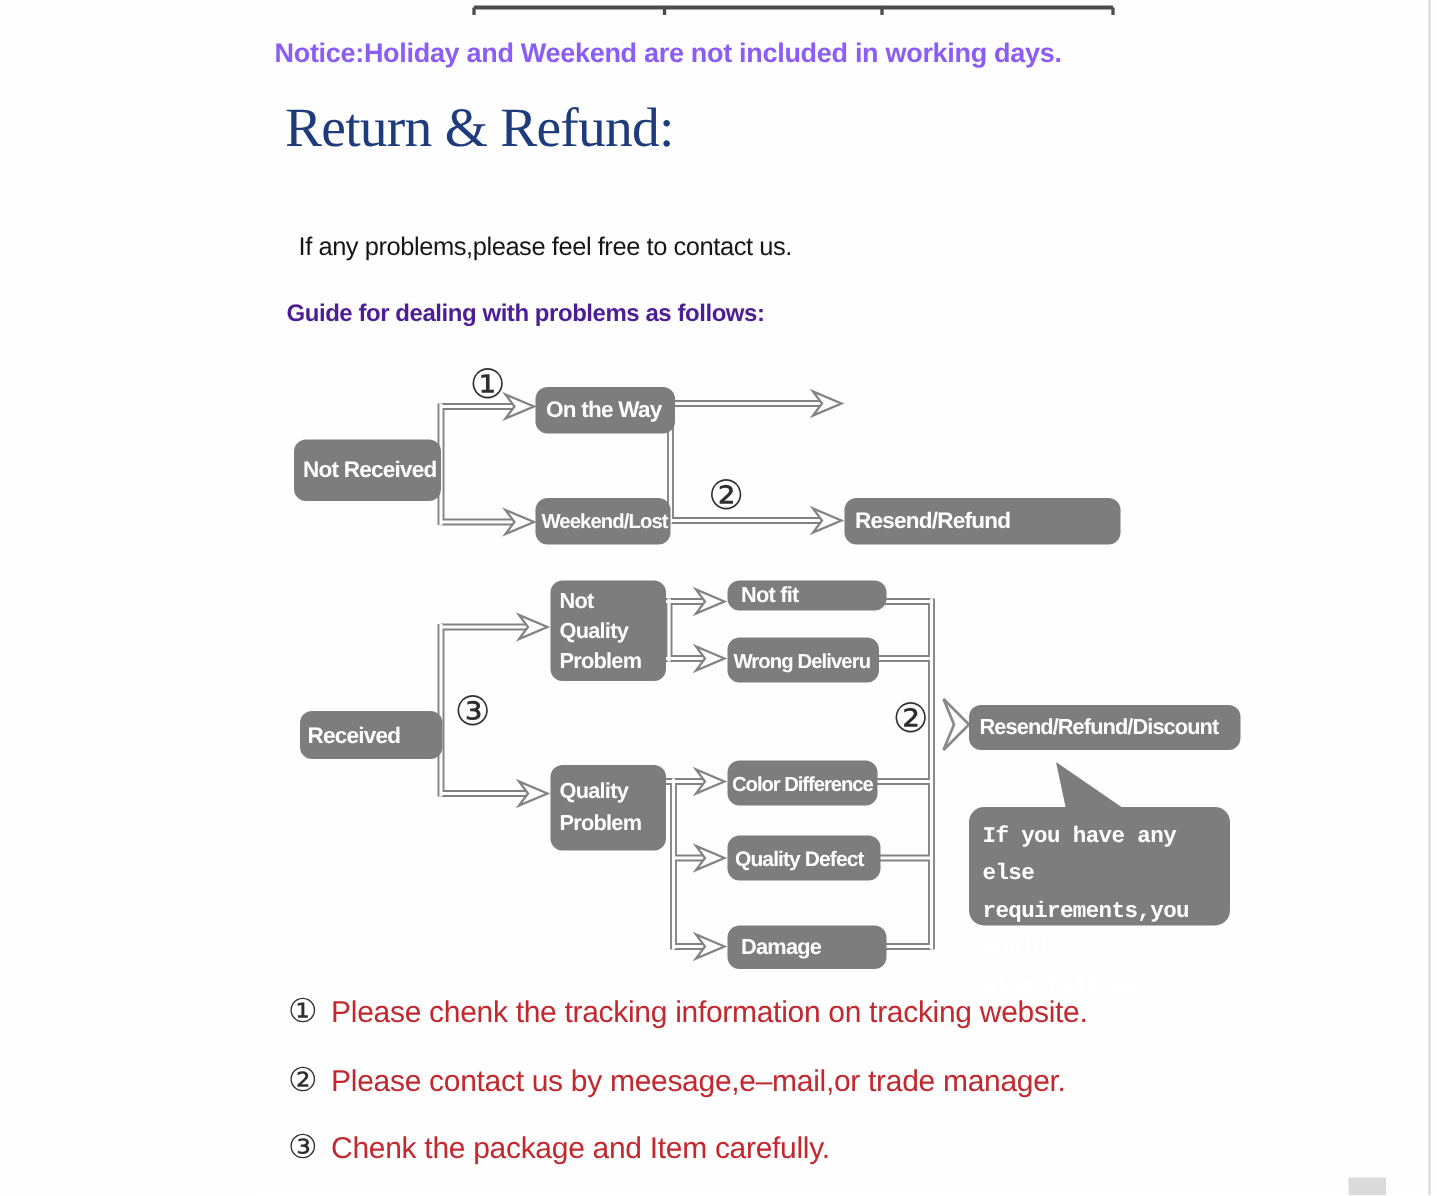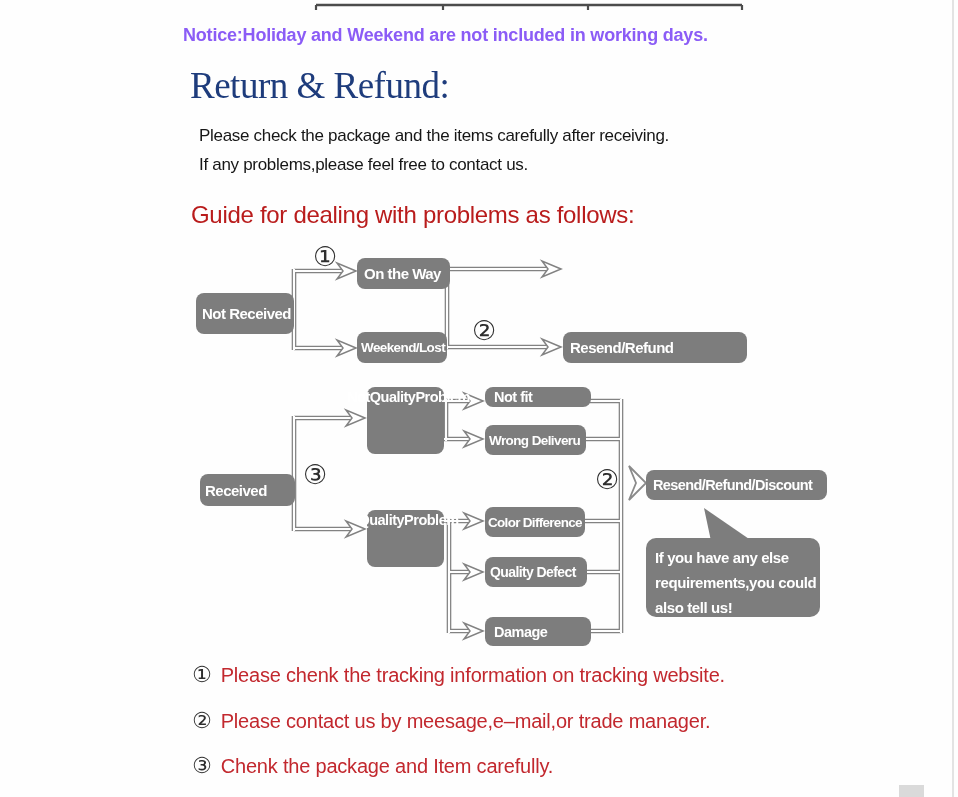--- a/index.html
+++ b/index.html
@@ -4,24 +4,24 @@
 <style>
   html,body{margin:0;padding:0;background:#ffffff;}
   #page{position:relative;width:958px;height:797px;background:#fefefe;overflow:hidden;
         font-family:"Liberation Sans","DejaVu Sans",sans-serif;color:#1a1a1a;}
   #connectors{position:absolute;left:0;top:0;z-index:0;pointer-events:none;}
   .abs{position:absolute;white-space:nowrap;}
   .notice{left:183px;top:25px;font-size:18px;font-weight:bold;letter-spacing:-0.2px;color:#8b5cf6;}
   .heading{left:190px;top:64px;font-size:37px;font-weight:normal;color:#1e3c7c;
            font-family:"Liberation Serif","DejaVu Serif",serif;letter-spacing:-0.5px;}
   .intro{font-size:17px;letter-spacing:-0.3px;color:#161616;}
-  .guide{left:191px;top:201px;font-size:24px;letter-spacing:-0.3px;color:#b91c1c;}
+  .guide{left:191px;top:201px;font-size:16px;letter-spacing:-0.3px;color:#4c1d95;font-weight:bold;}
   .fbox{position:absolute;z-index:1;background:#7d7d7d;border-radius:8px;color:#ffffff;
         font-weight:bold;display:flex;align-items:center;letter-spacing:-0.5px;white-space:nowrap;}
-  .fbox.multi{align-items:flex-start;justify-content:center;}
+  .fbox.multi{flex-direction:column;align-items:flex-start;justify-content:center;}
   .fbox.multi span{display:block;}
   .marker{position:absolute;z-index:2;color:#2e2e2e;font-family:"DejaVu Sans",sans-serif;}
   .bubble{position:absolute;z-index:1;background:#7d7d7d;border-radius:10px;color:#fff;
           font-weight:bold;font-size:15px;line-height:25px;letter-spacing:-0.4px;
           padding:7px 0 0 9px;box-sizing:border-box;}
   .footrow{position:absolute;display:flex;align-items:baseline;gap:9px;white-space:nowrap;}
   .footrow .fmark{font-size:22px;color:#2e2e2e;font-family:"DejaVu Sans",sans-serif;}
   .footrow .ftext{font-size:20px;letter-spacing:-0.2px;color:#c2282e;font-weight:500;}
 </style>
 </head>
@@ -71,21 +71,20 @@
       <path d="M483 631 L464 623 L470 631 L464 639 Z"></path>
     </g>
 
     <path d="M629 466 L646 483 L629 500 L636 483 Z" fill="#ffffff" stroke="#8a8a8a" stroke-width="1.8"></path>
 
     <path d="M704 508 L752 541 L711 541 Z" fill="#7d7d7d"></path>
   </svg>
 
   <div class="abs notice">Notice:Holiday and Weekend are not included in working days.</div>
   <div class="abs heading">Return &amp; Refund:</div>
-  <div class="abs intro" style="left:199px;top:126px;">Please check the package and the items carefully after receiving.</div>
   <div class="abs intro" style="left:199px;top:155px;">If any problems,please feel free to contact us.</div>
   <div class="abs guide">Guide for dealing with problems as follows:</div>
 
   <div class="marker" style="left:313px;top:241px;font-size:27px;">①</div>
   <div class="fbox" style="left:196px;top:293px;width:92px;height:41px;font-size:15px;padding-left:6px;">Not Received</div>
   <div class="fbox" style="left:357px;top:258px;width:86px;height:31px;font-size:15px;padding-left:7px;">On the Way</div>
   <div class="fbox" style="left:357px;top:332px;width:86px;height:31px;font-size:13.5px;padding-left:4px;letter-spacing:-0.6px;">Weekend/Lost</div>
   <div class="marker" style="left:472px;top:315px;font-size:27px;">②</div>
   <div class="fbox" style="left:563px;top:332px;width:177px;height:31px;font-size:15px;padding-left:7px;">Resend/Refund</div>
 
@@ -100,21 +99,21 @@
     <span>Quality</span>
     <span>Problem</span>
   </div>
   <div class="fbox" style="left:485px;top:387px;width:97px;height:20px;font-size:14.5px;padding-left:9px;">Not fit</div>
   <div class="fbox" style="left:485px;top:425px;width:97px;height:30px;font-size:13.5px;padding-left:4px;letter-spacing:-0.6px;">Wrong Deliveru</div>
   <div class="fbox" style="left:485px;top:507px;width:97px;height:30px;font-size:13.5px;padding-left:3px;letter-spacing:-0.7px;">Color Difference</div>
   <div class="fbox" style="left:485px;top:557px;width:97px;height:30px;font-size:14px;padding-left:5px;letter-spacing:-0.6px;">Quality Defect</div>
   <div class="fbox" style="left:485px;top:617px;width:97px;height:29px;font-size:14.5px;padding-left:9px;">Damage</div>
   <div class="marker" style="left:595px;top:464px;font-size:27px;">②</div>
   <div class="fbox" style="left:646px;top:470px;width:174px;height:30px;font-size:14.5px;padding-left:7px;letter-spacing:-0.6px;">Resend/Refund/Discount</div>
-  <div class="bubble" style="left:646px;top:538px;width:174px;height:79px;">
+  <div class="bubble" style="left:646px;top:538px;width:174px;height:79px;font-family:Liberation Mono, monospace;">
     <span style="display:block;">If you have any else</span>
     <span style="display:block;">requirements,you could</span>
     <span style="display:block;">also tell us!</span>
   </div>
 
   <div class="footrow" style="left:192px;top:662px;">
     <span class="fmark">①</span>
     <span class="ftext">Please chenk the tracking information on tracking website.</span>
   </div>
   <div class="footrow" style="left:192px;top:708px;">

